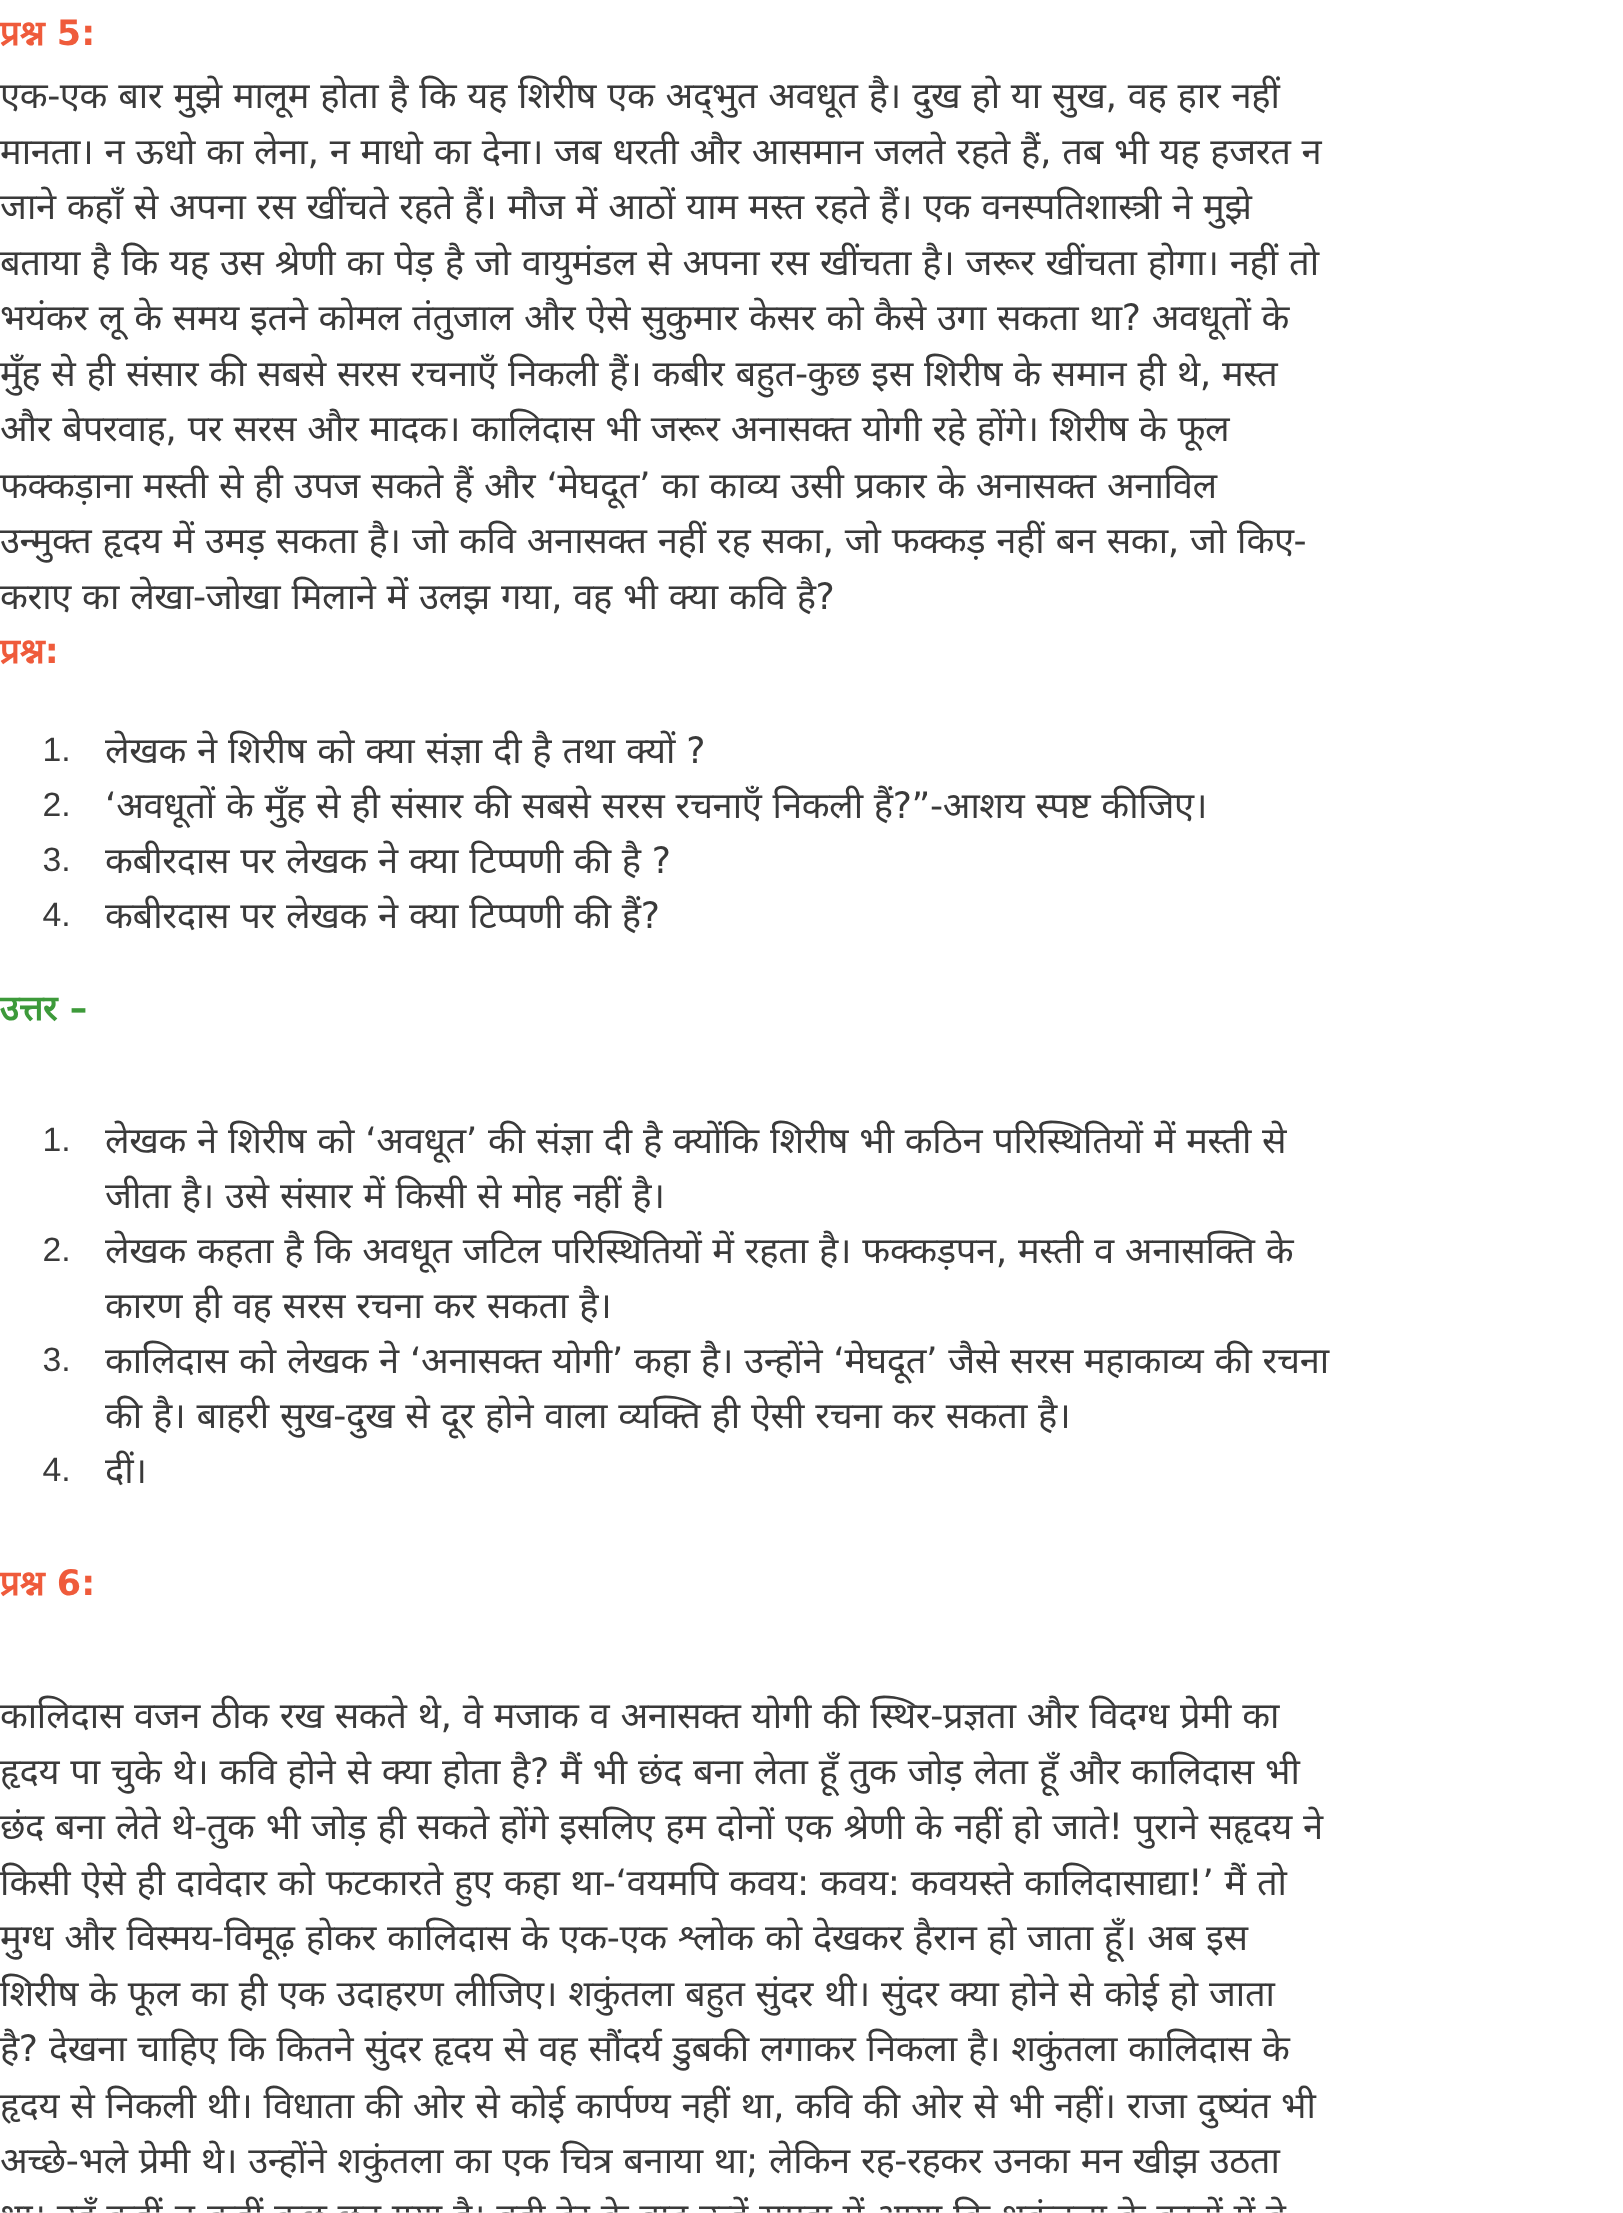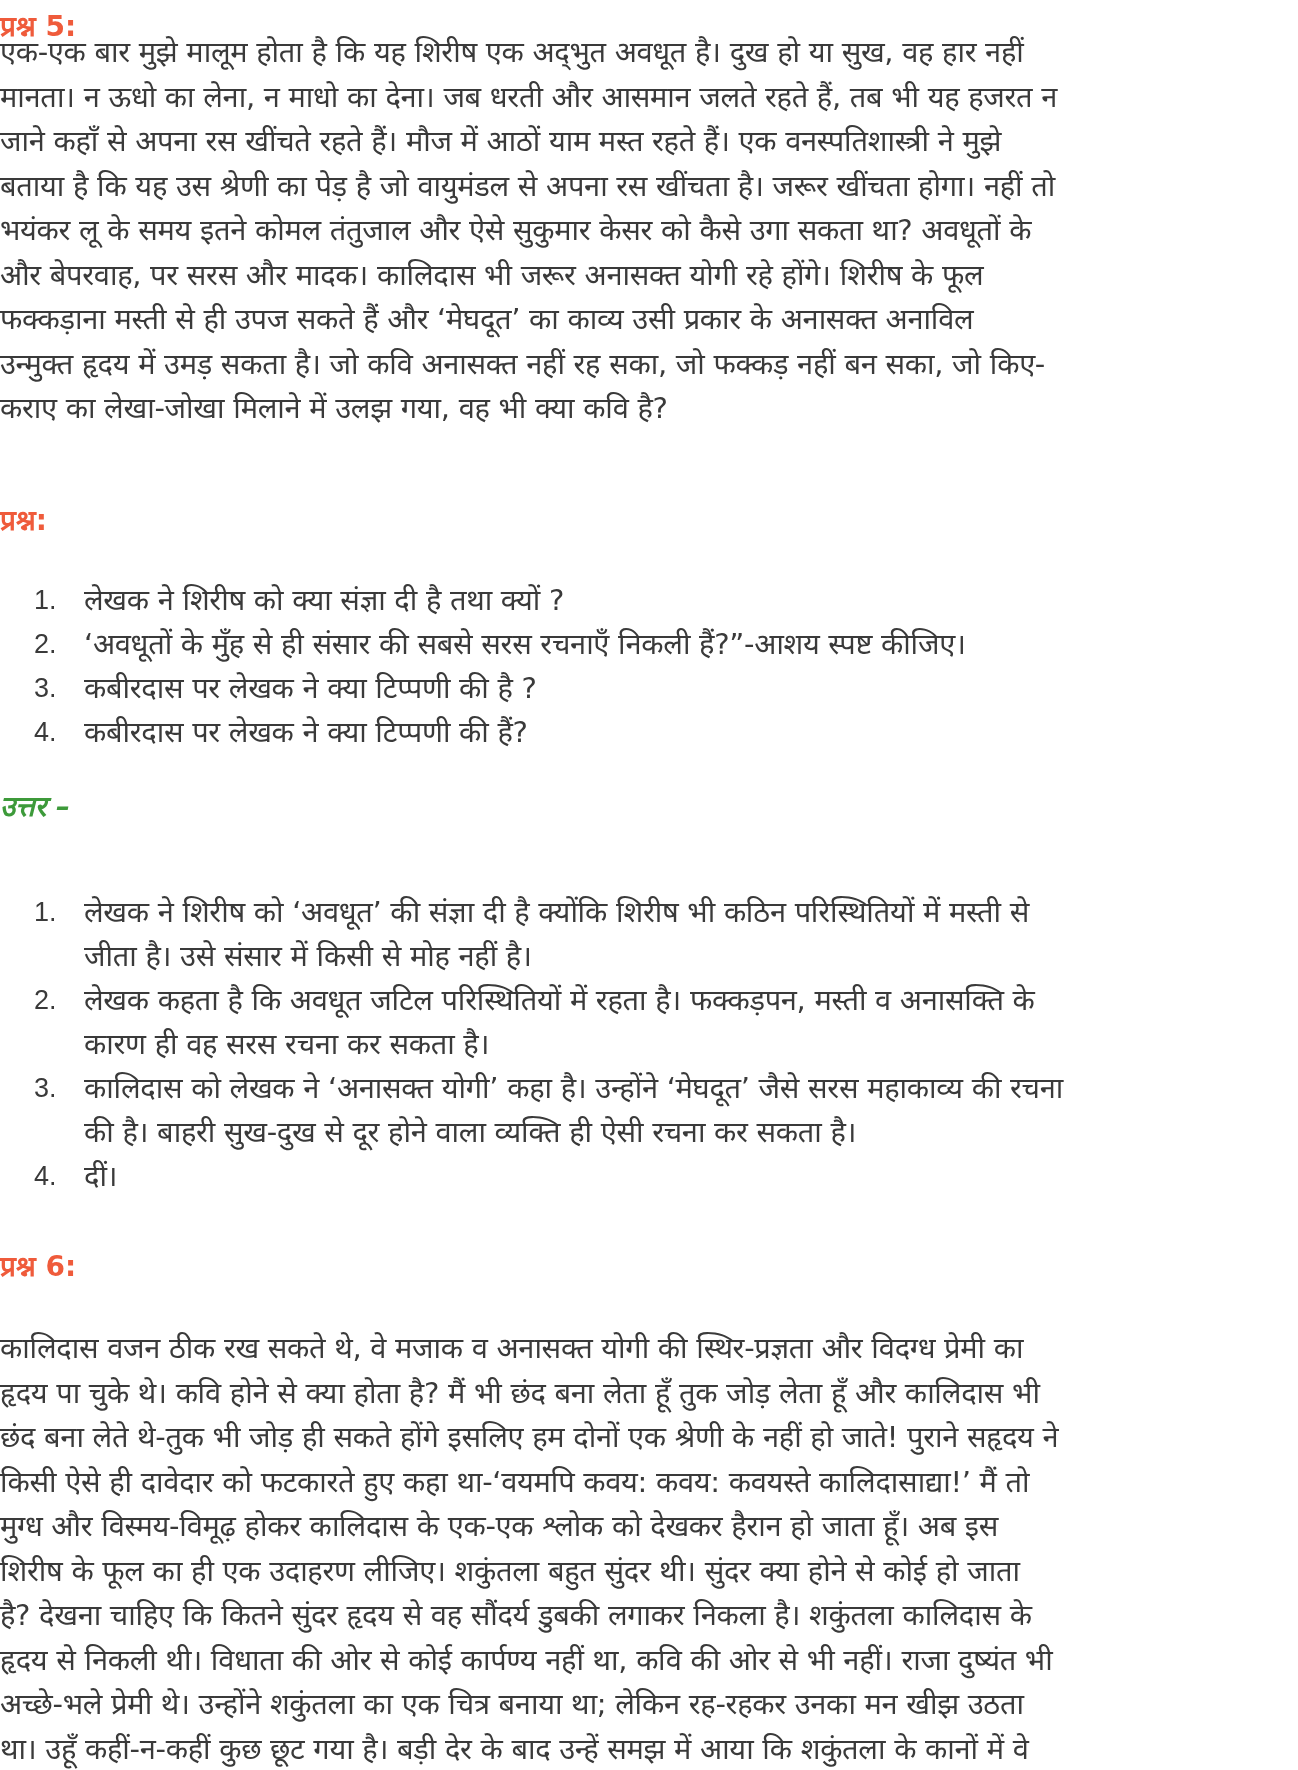--- a/index.html
+++ b/index.html
@@ -8,21 +8,21 @@
     font-family: "DejaVu Sans", "Liberation Sans", sans-serif;
     color: #3a3a3a;
   }
   .page { position: absolute; left: 0; top: 0; width: 1298px; }
   .heading {
     position: absolute; left: 0; font-size: 28px; font-weight: bold;
     line-height: 34px; white-space: nowrap;
   }
   .heading.q { color: #ef5b3b; }
   .heading.a { color: #3d9a3a; }
-  .para { position: absolute; left: 0; width: 1066px; }
+  .para { position: absolute; left: 0; width: 1066px; margin-top: 24px; }
   .line {
     height: 44.5px; line-height: 44.5px; font-size: 29px; white-space: nowrap;
     letter-spacing: -0.3px;
   }
   .list { position: absolute; left: 0; width: 1298px; }
   .item { position: relative; padding-left: 84px; }
   .num {
     position: absolute; left: 34px; top: 0; font-size: 27px; line-height: 44px;
     font-family: "Liberation Sans", sans-serif;
   }
@@ -34,20 +34,21 @@
 <div class="page">
 
   <div class="heading q" style="top:10px;">प्रश्न 5:</div>
 
   <div class="para" style="top:30px;">
     <div class="line">एक-एक बार मुझे मालूम होता है कि यह शिरीष एक अद्‌भुत अवधूत है। दुख हो या सुख, वह हार नहीं</div>
     <div class="line">मानता। न ऊधो का लेना, न माधो का देना। जब धरती और आसमान जलते रहते हैं, तब भी यह हजरत न</div>
     <div class="line">जाने कहाँ से अपना रस खींचते रहते हैं। मौज में आठों याम मस्त रहते हैं। एक वनस्पतिशास्त्री ने मुझे</div>
     <div class="line">बताया है कि यह उस श्रेणी का पेड़ है जो वायुमंडल से अपना रस खींचता है। जरूर खींचता होगा। नहीं तो</div>
     <div class="line">भयंकर लू के समय इतने कोमल तंतुजाल और ऐसे सुकुमार केसर को कैसे उगा सकता था? अवधूतों के</div>
+    <div class="line">मुँह से ही संसार की सबसे सरस रचनाएँ निकली हैं। कबीर बहुत-कुछ इस शिरीष के समान ही थे, मस्त</div>
     <div class="line">और बेपरवाह, पर सरस और मादक। कालिदास भी जरूर अनासक्त योगी रहे होंगे। शिरीष के फूल</div>
     <div class="line">फक्कड़ाना मस्ती से ही उपज सकते हैं और ‘मेघदूत’ का काव्य उसी प्रकार के अनासक्त अनाविल</div>
     <div class="line">उन्मुक्त हृदय में उमड़ सकता है। जो कवि अनासक्त नहीं रह सका, जो फक्कड़ नहीं बन सका, जो किए-</div>
     <div class="line">कराए का लेखा-जोखा मिलाने में उलझ गया, वह भी क्या कवि है?</div>
   </div>
 
   <div class="heading q" style="top:504px;">प्रश्न:</div>
 
   <div class="list" style="top:578px;">
     <div class="item">
@@ -61,21 +62,21 @@
     <div class="item">
       <span class="num">3.</span>
       <div class="line">कबीरदास पर लेखक ने क्या टिप्पणी की है ?</div>
     </div>
     <div class="item">
       <span class="num">4.</span>
       <div class="line">कबीरदास पर लेखक ने क्या टिप्पणी की हैं?</div>
     </div>
   </div>
 
-  <div class="heading a" style="top:790px;font-style:italic;">उत्तर –</div>
+  <div class="heading a" style="top:790px;">उत्तर –</div>
 
   <div class="list" style="top:890px;">
     <div class="item">
       <span class="num">1.</span>
       <div class="line">लेखक ने शिरीष को ‘अवधूत’ की संज्ञा दी है क्योंकि शिरीष भी कठिन परिस्थितियों में मस्ती से</div>
       <div class="line">जीता है। उसे संसार में किसी से मोह नहीं है।</div>
     </div>
     <div class="item">
       <span class="num">2.</span>
       <div class="line">लेखक कहता है कि अवधूत जटिल परिस्थितियों में रहता है। फक्कड़पन, मस्ती व अनासक्ति के</div>

